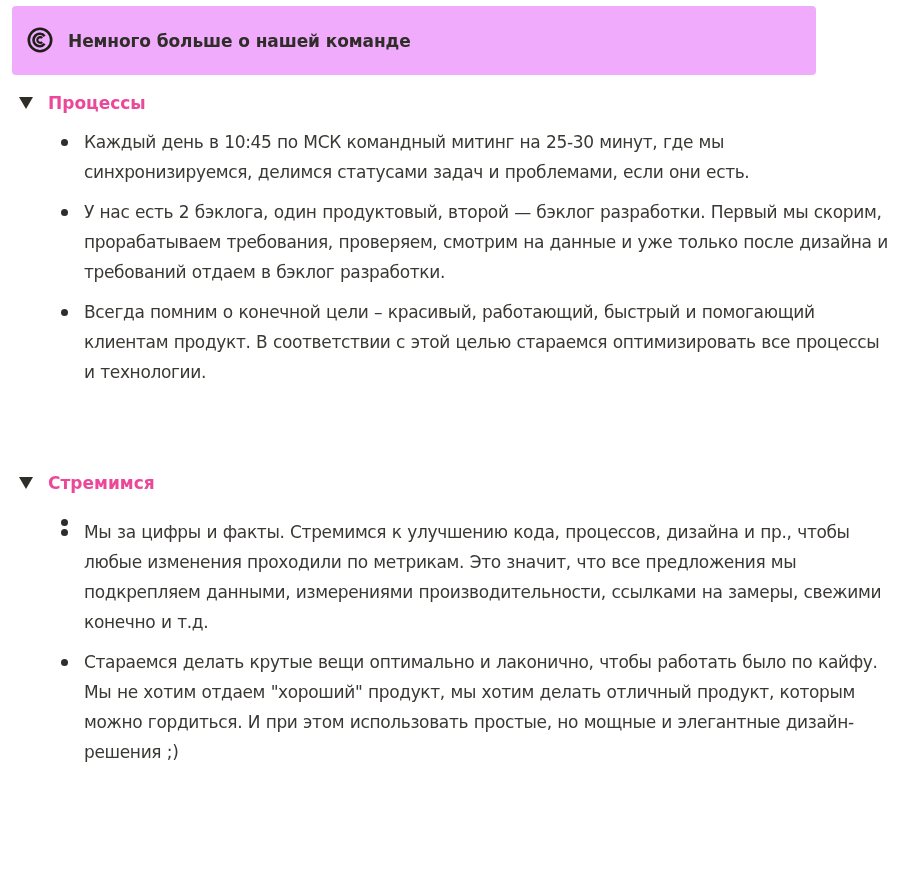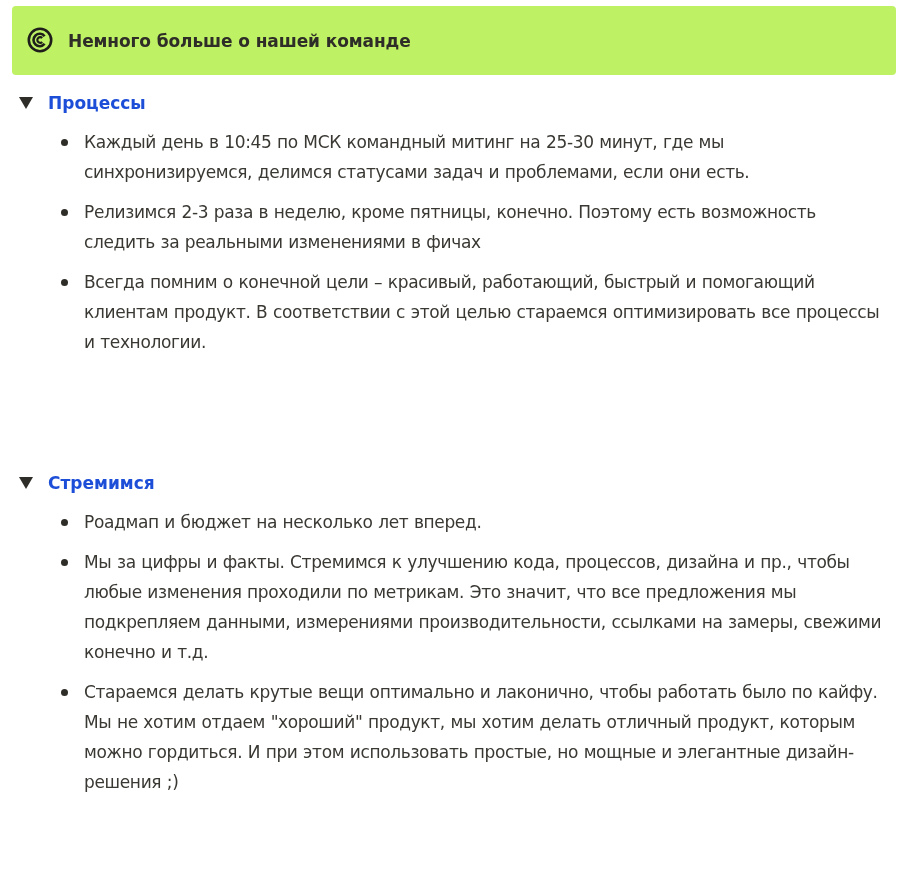--- a/index.html
+++ b/index.html
@@ -12,23 +12,23 @@
       height: 871px;
       overflow: hidden;
       font-family: "DejaVu Sans", "Liberation Sans", sans-serif;
       color: #37352f;
       position: relative;
     }
     .callout {
       position: absolute;
       left: 12px;
       top: 6px;
-      width: 884px;
+      width: 804px;
       height: 69px;
-      background: #bef264;
+      background: #f0abfc;
       border-radius: 4px;
       display: flex;
       align-items: center;
     }
     .callout-icon {
       position: absolute;
       left: 15px;
       top: 21px;
       width: 26px;
       height: 26px;
@@ -66,21 +66,21 @@
       border-right: 7px solid transparent;
       border-top: 12px solid #2f2d28;
     }
     .toggle-title {
       position: absolute;
       left: 48px;
       top: 2px;
       font-size: 17px;
       font-weight: 600;
       line-height: 26px;
-      color: #1d4ed8;
+      color: #ec4899;
     }
     ul.items {
       list-style: none;
       margin: 0;
       padding: 0;
       position: absolute;
       left: 0;
       top: 0;
       width: 908px;
     }
@@ -121,28 +121,28 @@
   <div class="callout-title">Немного больше о нашей команде</div>
 </div>
 
 <div class="toggle" id="toggle-processes">
   <div class="toggle-head">
     <span class="toggle-arrow"></span>
     <span class="toggle-title">Процессы</span>
   </div>
   <ul class="items">
     <li><span class="bullet"></span><span>Каждый день в 10:45 по МСК командный митинг на 25-30 минут, где мы синхронизируемся, делимся статусами задач и проблемами, если они есть.</span></li>
-    <li><span class="bullet"></span><span>Релизимся 2-3 раза в неделю, кроме пятницы, конечно. Поэтому есть возможность следить за реальными изменениями в фичах</span></li>
+    <li><span class="bullet"></span><span>У нас есть 2 бэклога, один продуктовый, второй — бэклог разработки. Первый мы скорим, прорабатываем требования, проверяем, смотрим на данные и уже только после дизайна и требований отдаем в бэклог разработки.</span></li>
     <li><span class="bullet"></span><span>Всегда помним о конечной цели – красивый, работающий, быстрый и помогающий клиентам продукт. В соответствии с этой целью стараемся оптимизировать все процессы и технологии.</span></li>
   </ul>
 </div>
 
 <div class="toggle" id="toggle-challenges">
   <div class="toggle-head">
     <span class="toggle-arrow"></span>
     <span class="toggle-title">Стремимся</span>
   </div>
   <ul class="items">
-    <li><span class="bullet"></span><span>Роадмап и бюджет на несколько лет вперед.</span></li>
+    <li><span class="bullet"></span></li>
     <li><span class="bullet"></span><span>Мы за цифры и факты. Стремимся к улучшению кода, процессов, дизайна и пр., чтобы любые изменения проходили по метрикам. Это значит, что все предложения мы подкрепляем данными, измерениями производительности, ссылками на замеры, свежими конечно и т.д.</span></li>
     <li><span class="bullet"></span><span>Стараемся делать крутые вещи оптимально и лаконично, чтобы работать было по кайфу. Мы не хотим отдаем "хороший" продукт, мы хотим делать отличный продукт, которым можно гордиться. И при этом использовать простые, но мощные и элегантные дизайн-решения ;)</span></li>
   </ul>
 </div>
 
 </body></html>

